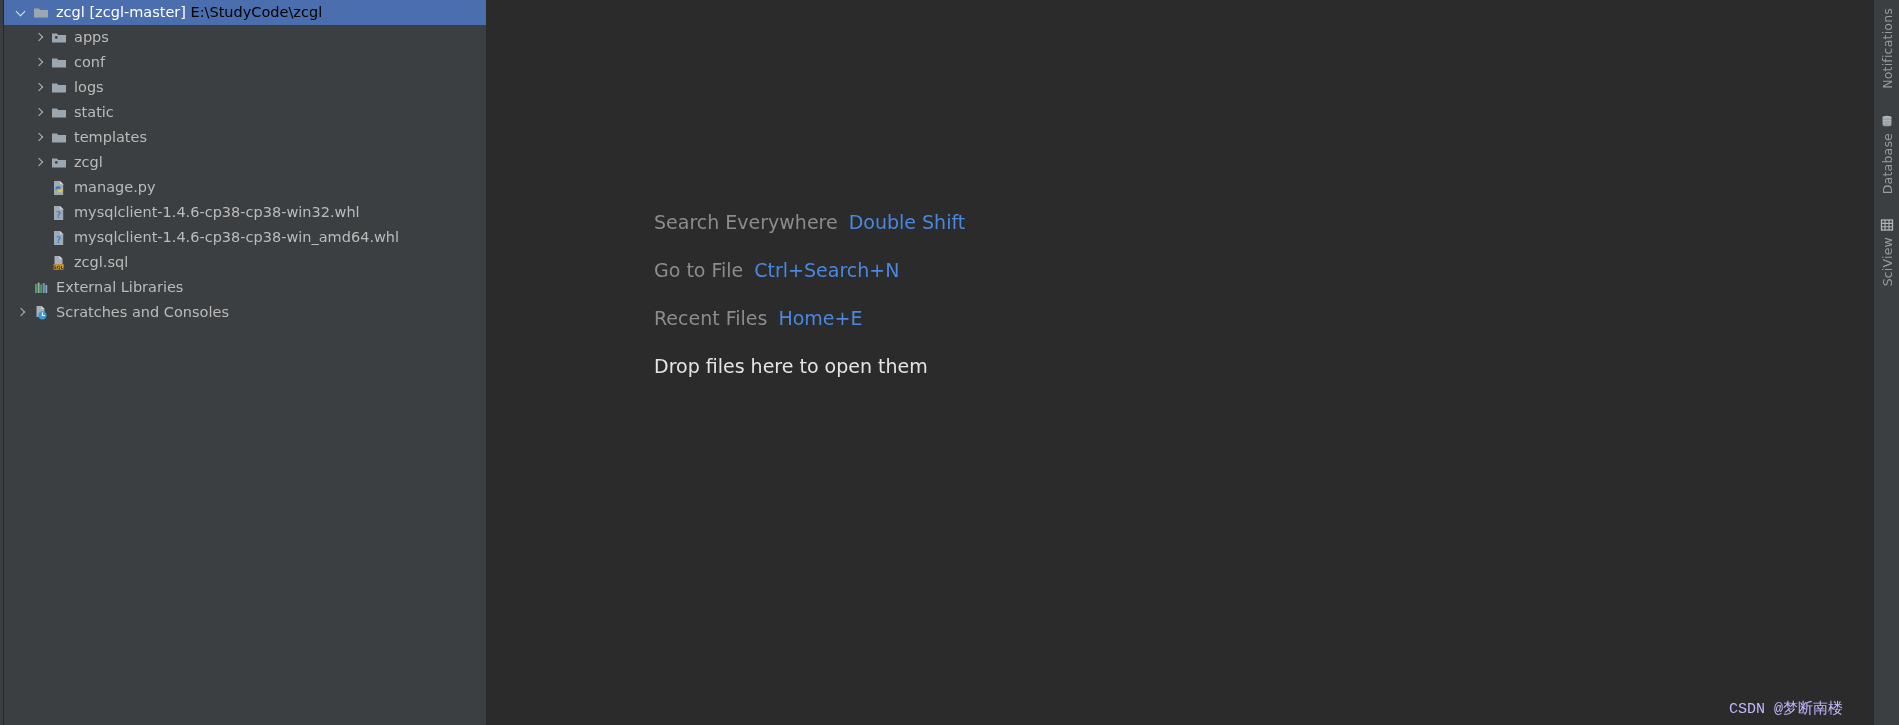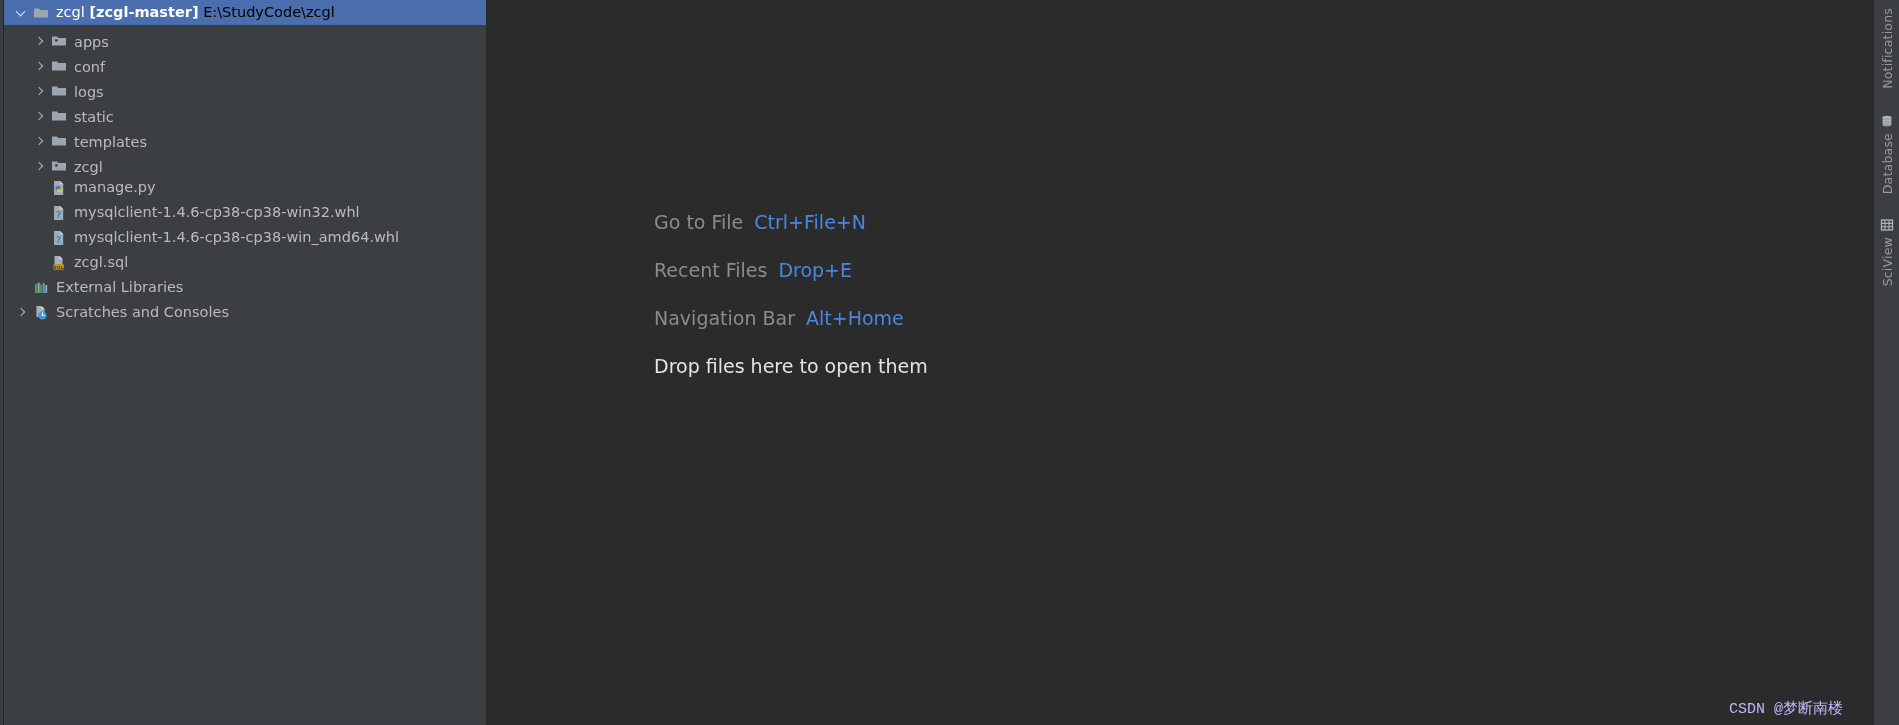--- a/index.html
+++ b/index.html
@@ -72,26 +72,26 @@
     transform:rotate(45deg);
   }
   .icon {
     width:18px; height:18px;
     flex:0 0 18px;
     margin-right:6px;
     position:relative;
     display:inline-block;
   }
   .label { line-height:1; padding-bottom:1px; }
-  .label .bold { font-weight:bold;text-align:right; }
+  .label .bold { font-weight:normal;text-align:right; }
   .label .path { color:#000000; }
 
   
   .indent-0 { padding-left:10px; }
-  .indent-1 { padding-left:28px;align-items:flex-end; }
+  .indent-1 { padding-left:28px; }
   .indent-1-noarrow { padding-left:46px; }
 
   
   .ic-folder svg, .ic-file svg { display:block; }
 
   
   .editor-area {
     flex:1 1 auto;
     position:relative;
     background:#2b2b2b;
@@ -317,35 +317,35 @@
         </span>
         <span class="label">Scratches and Consoles</span>
       </div>
 
     </div>
   </div>
 
   <div class="editor-area">
     <div class="shortcuts">
 
+      <div class="sc-row">
+        <span class="sc-label">Search Everywhere</span>
+        <span class="sc-key">Double Shift</span>
+      </div>
 
       <div class="sc-row">
         <span class="sc-label">Go to File</span>
-        <span class="sc-key">Ctrl+File+N</span>
+        <span class="sc-key">Ctrl+Search+N</span>
       </div>
 
       <div class="sc-row">
         <span class="sc-label">Recent Files</span>
-        <span class="sc-key">Drop+E</span>
-      </div>
-
-      <div class="sc-row">
-        <span class="sc-label">Navigation Bar</span>
-        <span class="sc-key">Alt+Home</span>
-      </div>
+        <span class="sc-key">Home+E</span>
+      </div>
+
 
       <div class="sc-row single">
         <span class="sc-label">Drop files here to open them</span>
       </div>
 
     </div>
 
     <div class="watermark">CSDN @梦断南楼</div>
   </div>
 

